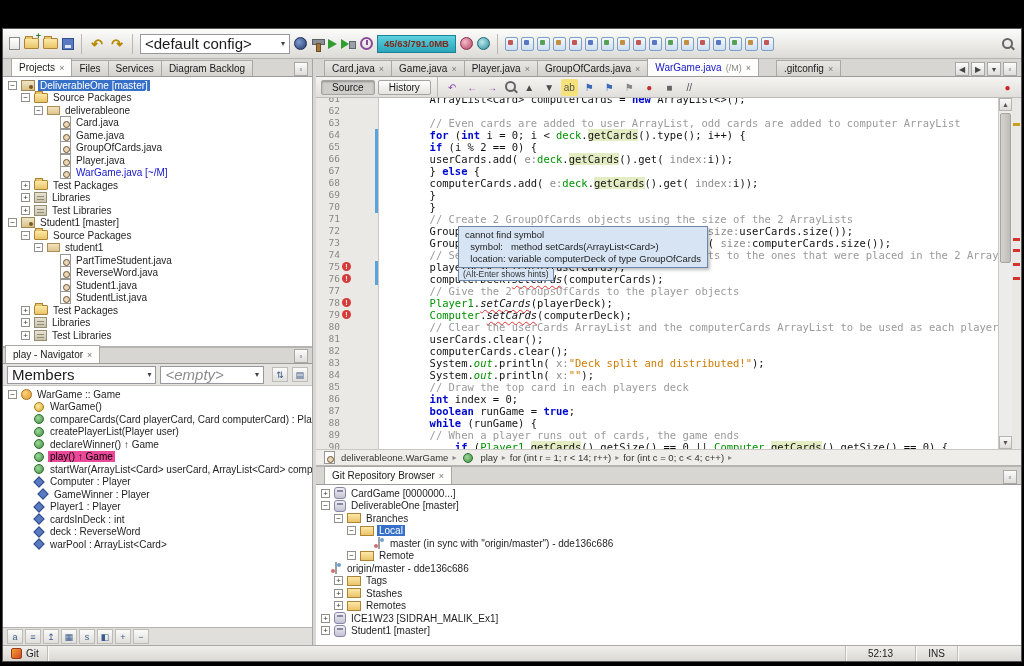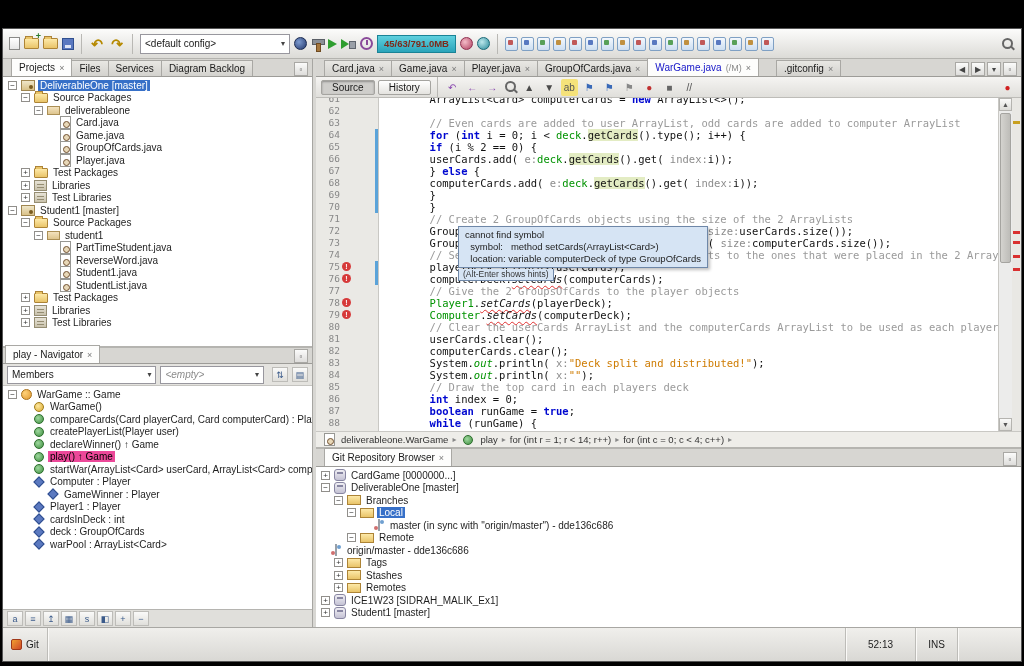--- a/index.html
+++ b/index.html
@@ -35,21 +35,21 @@
 .i-team{width:13px;height:14px;background:linear-gradient(#f4f8fd,#cddef1);border:1px solid #7fa0c4;border-radius:2px;position:relative;margin-right:1px;}
 .i-team::after{content:"";position:absolute;left:2px;top:2px;width:5px;height:5px;border-radius:1px;background:#c05858;}
 .team-row{display:flex;align-items:center;gap:2px;}
 .team-row .i-team:nth-child(4n+2)::after{background:#5878c0;}
 .team-row .i-team:nth-child(4n+3)::after{background:#58a058;}
 .team-row .i-team:nth-child(4n)::after{background:#c09040;}
 .i-mag{width:14px;height:14px;position:relative;}
 .i-mag::before{content:"";position:absolute;left:1px;top:1px;width:7px;height:7px;border:2px solid #666;border-radius:50%;}
 .i-mag::after{content:"";position:absolute;left:9px;top:10px;width:5px;height:2px;background:#666;transform:rotate(45deg);}
 .combo{display:flex;align-items:center;height:20px;background:#fff;border:1px solid #98979e;padding:0 4px;gap:4px;}
-.combo-t{font-size:10px;white-space:nowrap;overflow:hidden;}
+.combo-t{font-size:15px;white-space:nowrap;overflow:hidden;}
 .combo-c{color:#444;font-size:8px;}
 .cfg{width:150px;justify-content:space-between;}
 .membox{height:18px;padding:0 6px;display:flex;align-items:center;background:linear-gradient(#5fd0de,#2aa4ba);border:1px solid #1a8396;color:#7c2a1a;font-size:9.5px;font-weight:bold;white-space:nowrap;}
 
 .main{flex:1;display:flex;min-height:0;}
 .leftpane{width:310px;flex:none;display:flex;flex-direction:column;border-right:1px solid #a7a6a2;background:#e4e3df;}
 .splitter-v{width:3px;flex:none;background:#d8d7d3;}
 .rightpane{flex:1;display:flex;flex-direction:column;min-width:0;}
 
 .tabrow{height:18px;background:#d7d6d2;display:flex;align-items:flex-end;border-bottom:1px solid #9d9c98;padding-left:8px;flex:none;}
@@ -132,21 +132,21 @@
 .tipbox div{white-space:pre;line-height:12px;color:#222;}
 .tiphint{display:inline-block;background:#d6e4f4;border:1px solid #6e87a8;border-top:none;padding:0 4px;font-size:8.5px;color:#333;line-height:11px;}
 
 .breadcrumb{height:16px;background:#eeede9;border-top:1px solid #c9c8c4;display:flex;align-items:center;font-size:9.5px;color:#333;padding:0 5px;gap:4px;flex:none;white-space:nowrap;overflow:hidden;}
 .bcsep{color:#888;font-size:8px;}
 .bcitem{display:flex;align-items:center;gap:3px;}
 
 .gitpanel{height:180px;flex:none;border-top:2px solid #b5b4b0;display:flex;flex-direction:column;background:#e9e8e4;}
 .gittree{flex:1;min-height:0;}
 
-.statusbar{height:34px;flex:none;background:linear-gradient(#f0efec,#d9d8d4);border-top:1px solid #a8a7a3;display:flex;align-items:stretch;font-size:10px;color:#222;justify-content:space-between;}
+.statusbar{height:16px;flex:none;background:linear-gradient(#f0efec,#d9d8d4);border-top:1px solid #a8a7a3;display:flex;align-items:stretch;font-size:10px;color:#222;justify-content:space-between;}
 .scell{display:flex;align-items:center;padding:0 8px;border-left:1px solid #bdbcb8;box-shadow:inset 1px 0 0 #fbfaf8;white-space:nowrap;}
 .scell.first{border-left:none;box-shadow:none;gap:4px;}
 .sspacer{flex:1;border-left:1px solid #bdbcb8;box-shadow:inset 1px 0 0 #fbfaf8;}
 .gitbadge{width:11px;height:11px;border-radius:2px;background:linear-gradient(135deg,#f0a030,#d04828);border:1px solid #a03818;}
 </style>
 </head>
 <body>
 
 <div class="window">
   <div class="toolbar" id="main-toolbar">
@@ -245,20 +245,25 @@
           <div class="trow" style="padding-left: 43px;">
             <span class="handle"></span>
             <span class="ic i-java"></span>
             <span class="tlabel">GroupOfCards.java</span>
           </div>
           <div class="trow" style="padding-left: 43px;">
             <span class="handle"></span>
             <span class="ic i-java"></span>
             <span class="tlabel">Player.java</span>
           </div>
+          <div class="trow" style="padding-left: 43px;">
+            <span class="handle"></span>
+            <span class="ic i-java"></span>
+            <span class="tlabel modtext">WarGame.java [~/M]</span>
+          </div>
           <div class="trow" style="padding-left: 17px;">
             <span class="handle h">+</span>
             <span class="ic i-folder"></span>
             <span class="tlabel">Test Packages</span>
           </div>
           <div class="trow" style="padding-left: 17px;">
             <span class="handle h">+</span>
             <span class="ic i-libs"></span>
             <span class="tlabel">Libraries</span>
           </div>
@@ -375,39 +380,39 @@
           <div class="trow" style="padding-left: 17px;">
             <span class="handle"></span>
             <span class="ic i-method"></span>
             <span class="tlabel">startWar(ArrayList&lt;Card&gt; userCard, ArrayList&lt;Card&gt; computerCard)</span>
           </div>
           <div class="trow" style="padding-left: 17px;">
             <span class="handle"></span>
             <span class="ic i-field"></span>
             <span class="tlabel">Computer : Player</span>
           </div>
-          <div class="trow" style="padding-left: 31px;">
+          <div class="trow" style="padding-left: 21px;">
             <span class="handle"></span>
             <span class="ic i-field"></span>
             <span class="tlabel">GameWinner : Player</span>
           </div>
           <div class="trow" style="padding-left: 17px;">
             <span class="handle"></span>
             <span class="ic i-field"></span>
             <span class="tlabel">Player1 : Player</span>
           </div>
           <div class="trow" style="padding-left: 17px;">
             <span class="handle"></span>
             <span class="ic i-field"></span>
             <span class="tlabel">cardsInDeck : int</span>
           </div>
           <div class="trow" style="padding-left: 17px;">
             <span class="handle"></span>
             <span class="ic i-field"></span>
-            <span class="tlabel">deck : GroupOfCards</span>
+            <span class="tlabel">deck : ReverseWord</span>
           </div>
           <div class="trow" style="padding-left: 17px;">
             <span class="handle"></span>
             <span class="ic i-field"></span>
             <span class="tlabel">warPool : ArrayList&lt;Card&gt;</span>
           </div>
         </div>
       <div class="navfilters" id="nav-filters">
           <span class="fbtn">a</span>
           <span class="fbtn">≡</span>

